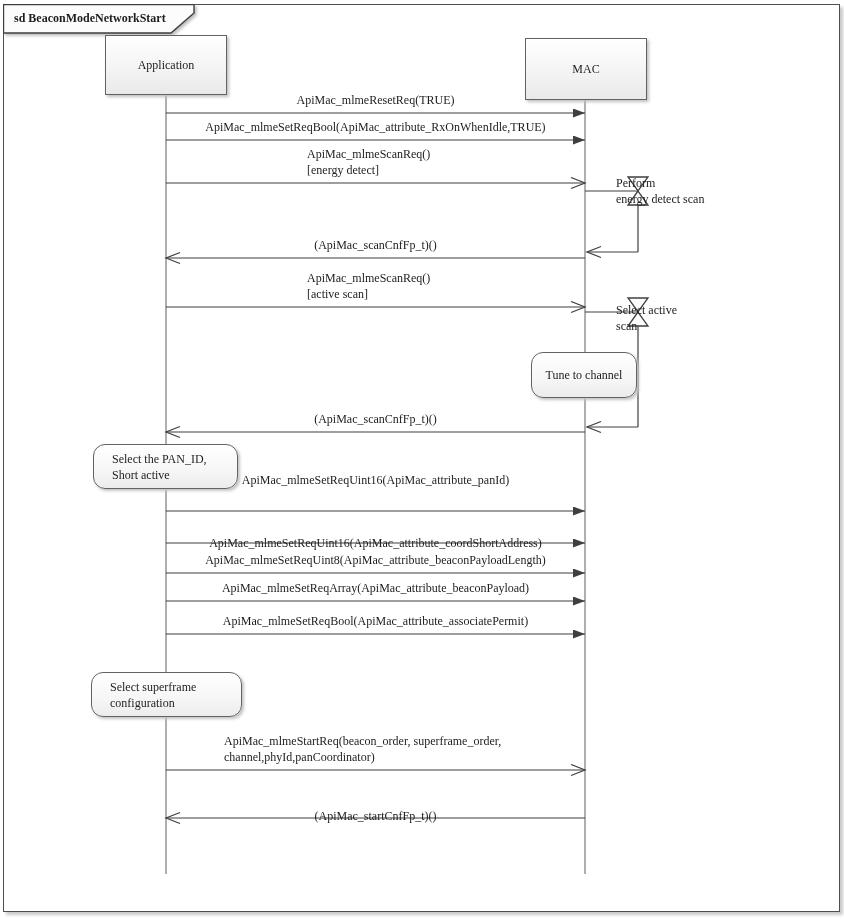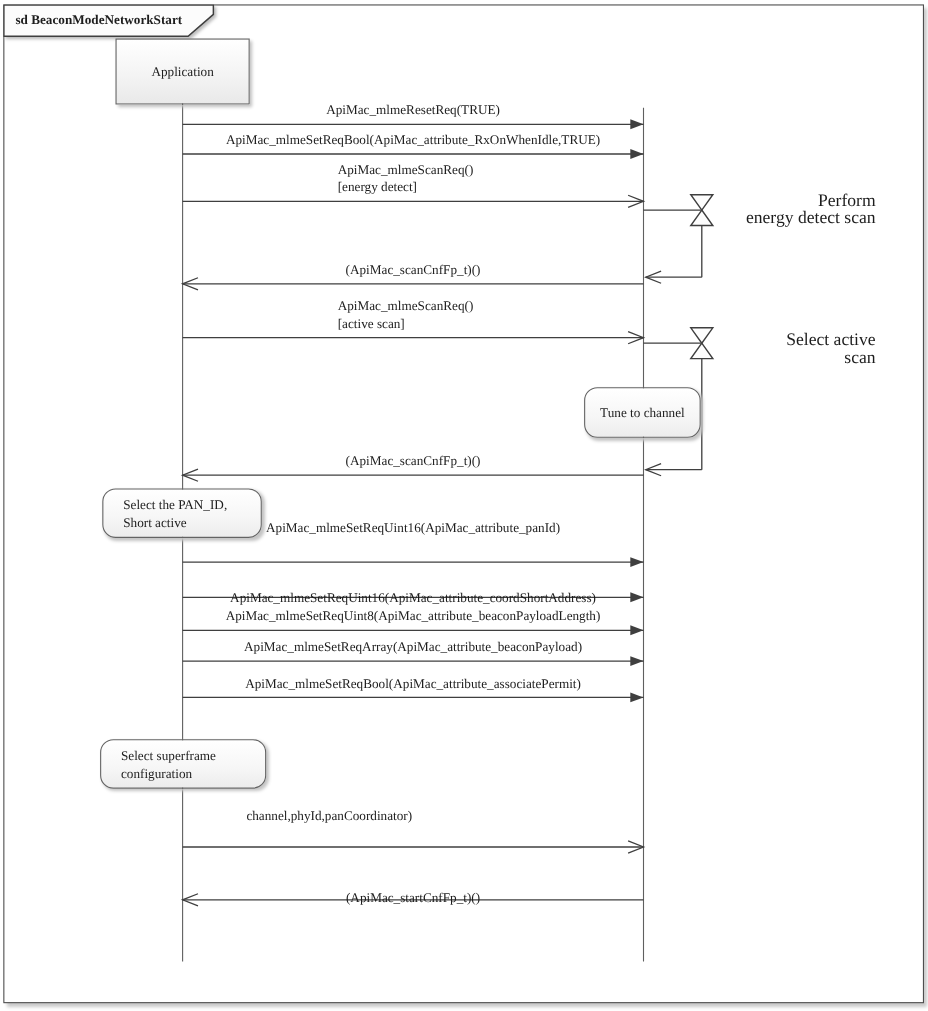--- a/index.html
+++ b/index.html
@@ -23,21 +23,21 @@
     border:1px solid #636363;box-shadow:2px 2px 3px #c0c0c0;
     font-size:12px;
   }
   #svg-layer{position:absolute;left:0;top:0;pointer-events:none;}
   .msg-label{
     position:absolute;font-size:12px;line-height:16px;white-space:nowrap;
   }
   .msg-label.center{text-align:center;}
   .msg-label.left{text-align:left;}
   .timer-label{
-    position:absolute;font-size:16px;line-height:16px;white-space:nowrap;text-align:right;
+    position:absolute;font-size:12px;line-height:16px;white-space:nowrap;text-align:left;
   }
   .note{
     position:absolute;border:1px solid #636363;border-radius:12px;
     background:linear-gradient(180deg,#ffffff 0%,#f6f6f6 60%,#ececec 100%);
     box-shadow:2px 2px 3px #c4c4c4;
     font-size:12px;line-height:16px;box-sizing:border-box;
   }
   .note.left-text{padding:6px 8px 4px 18px;text-align:left;}
   .note.center-text{display:flex;align-items:center;justify-content:center;text-align:center;}
 </style>
@@ -90,20 +90,23 @@
   <div class="frame-tab">
     <svg width="192" height="30" viewBox="0 0 192 30">
       <polygon points="0.5,0.5 191,0.5 191,9 168,29 0.5,29" fill="#fcfcfc" stroke="#3f3f3f" stroke-width="1.4"></polygon>
     </svg>
     <span class="frame-title">sd BeaconModeNetworkStart</span>
   </div>
 
   <div class="head" id="head-0" style="left: 105px; top: 35px; width: 120px; height: 58px;">
     <span>Application</span>
   </div>
+  <div class="head" id="head-1" style="left: 525px; top: 38px; width: 120px; height: 60px;">
+    <span>MAC</span>
+  </div>
 
   <div id="labels-layer">
       <div class="msg-label center" style="top: 92px; left: 166px; width: 419px;">
         <div>ApiMac_mlmeResetReq(TRUE)</div>
       </div>
       <div class="msg-label center" style="top: 119px; left: 166px; width: 419px;">
         <div>ApiMac_mlmeSetReqBool(ApiMac_attribute_RxOnWhenIdle,TRUE)</div>
       </div>
       <div class="msg-label left" style="top: 146px; left: 307px;">
         <div>ApiMac_mlmeScanReq()</div>
@@ -128,20 +131,21 @@
       <div class="msg-label center" style="top: 552px; left: 166px; width: 419px;">
         <div>ApiMac_mlmeSetReqUint8(ApiMac_attribute_beaconPayloadLength)</div>
       </div>
       <div class="msg-label center" style="top: 580px; left: 166px; width: 419px;">
         <div>ApiMac_mlmeSetReqArray(ApiMac_attribute_beaconPayload)</div>
       </div>
       <div class="msg-label center" style="top: 613px; left: 166px; width: 419px;">
         <div>ApiMac_mlmeSetReqBool(ApiMac_attribute_associatePermit)</div>
       </div>
       <div class="msg-label left" style="top: 733px; left: 224px;">
+        <div>ApiMac_mlmeStartReq(beacon_order, superframe_order,</div>
         <div>channel,phyId,panCoordinator)</div>
       </div>
       <div class="msg-label center" style="top: 808px; left: 166px; width: 419px;">
         <div>(ApiMac_startCnfFp_t)()</div>
       </div>
       <div class="timer-label" style="left: 616px; top: 175px; width: 180px;">
         <div>Perform</div>
         <div>energy detect scan</div>
       </div>
       <div class="timer-label" style="left: 616px; top: 302px; width: 180px;">

